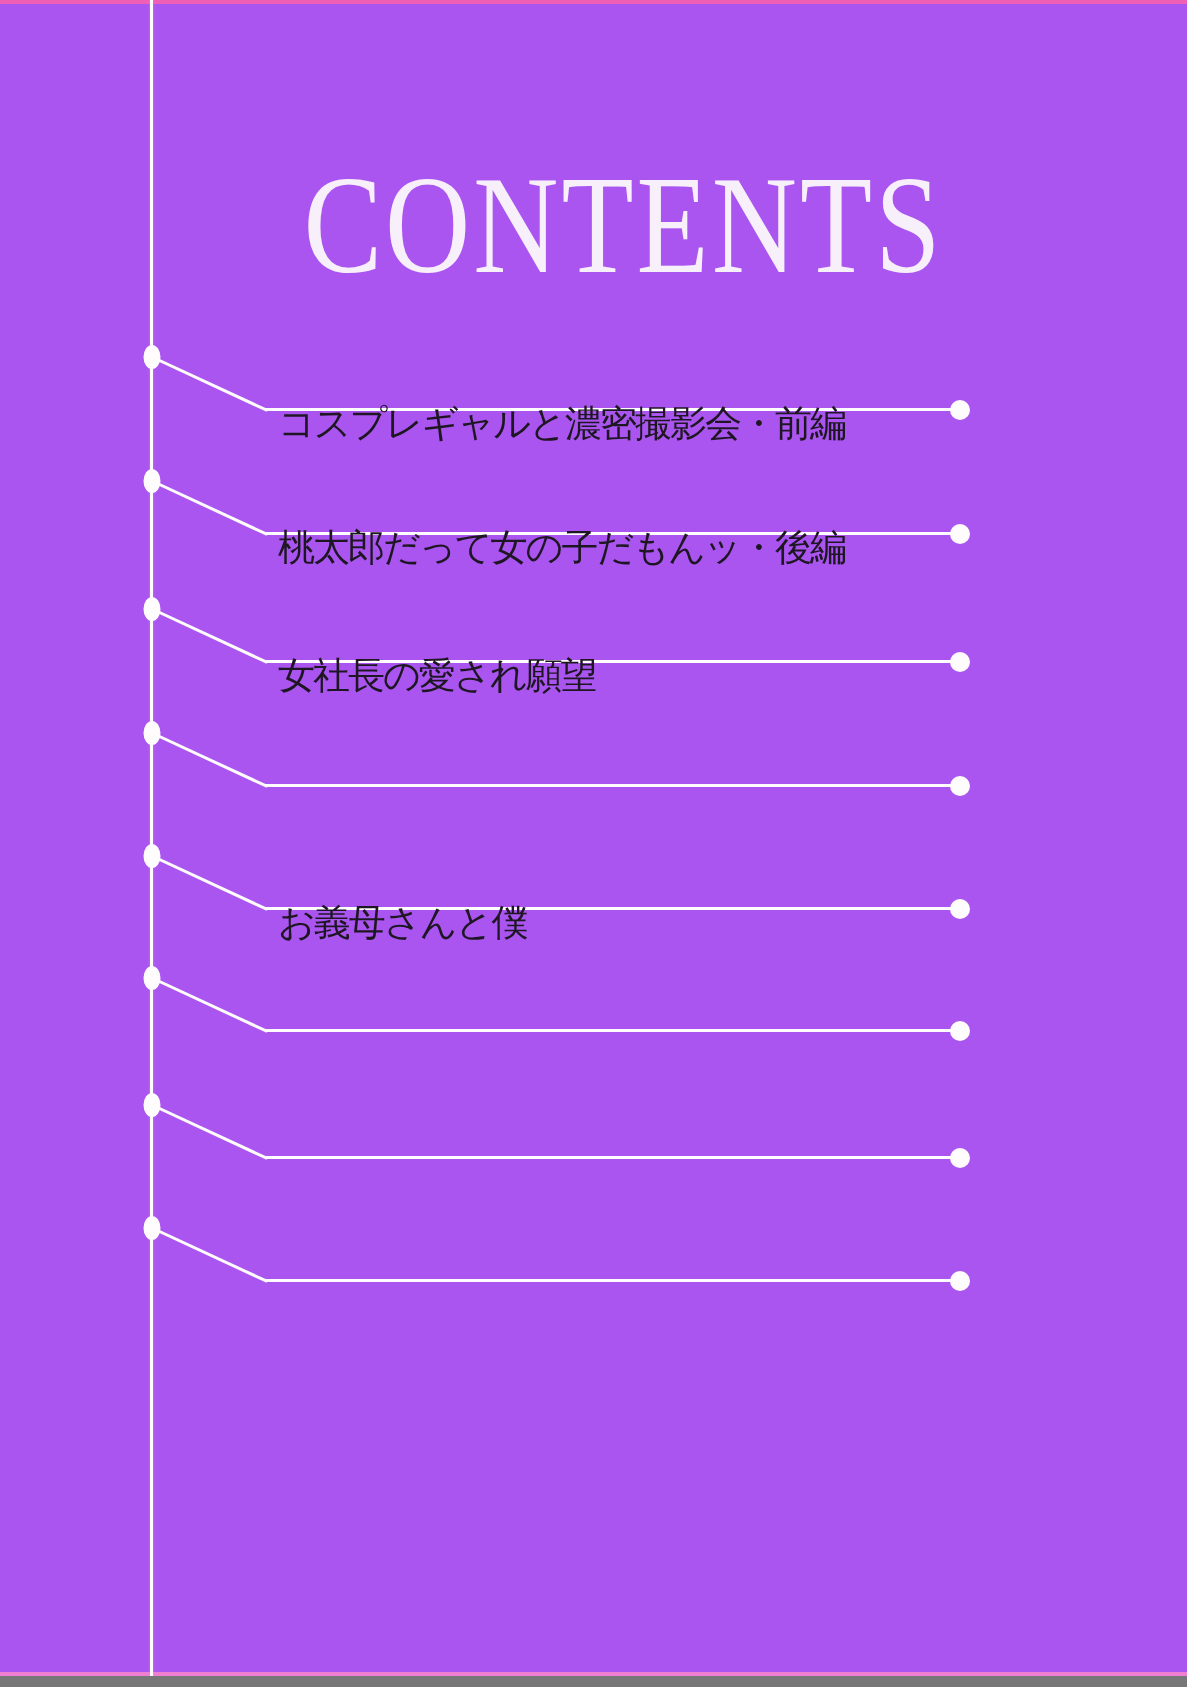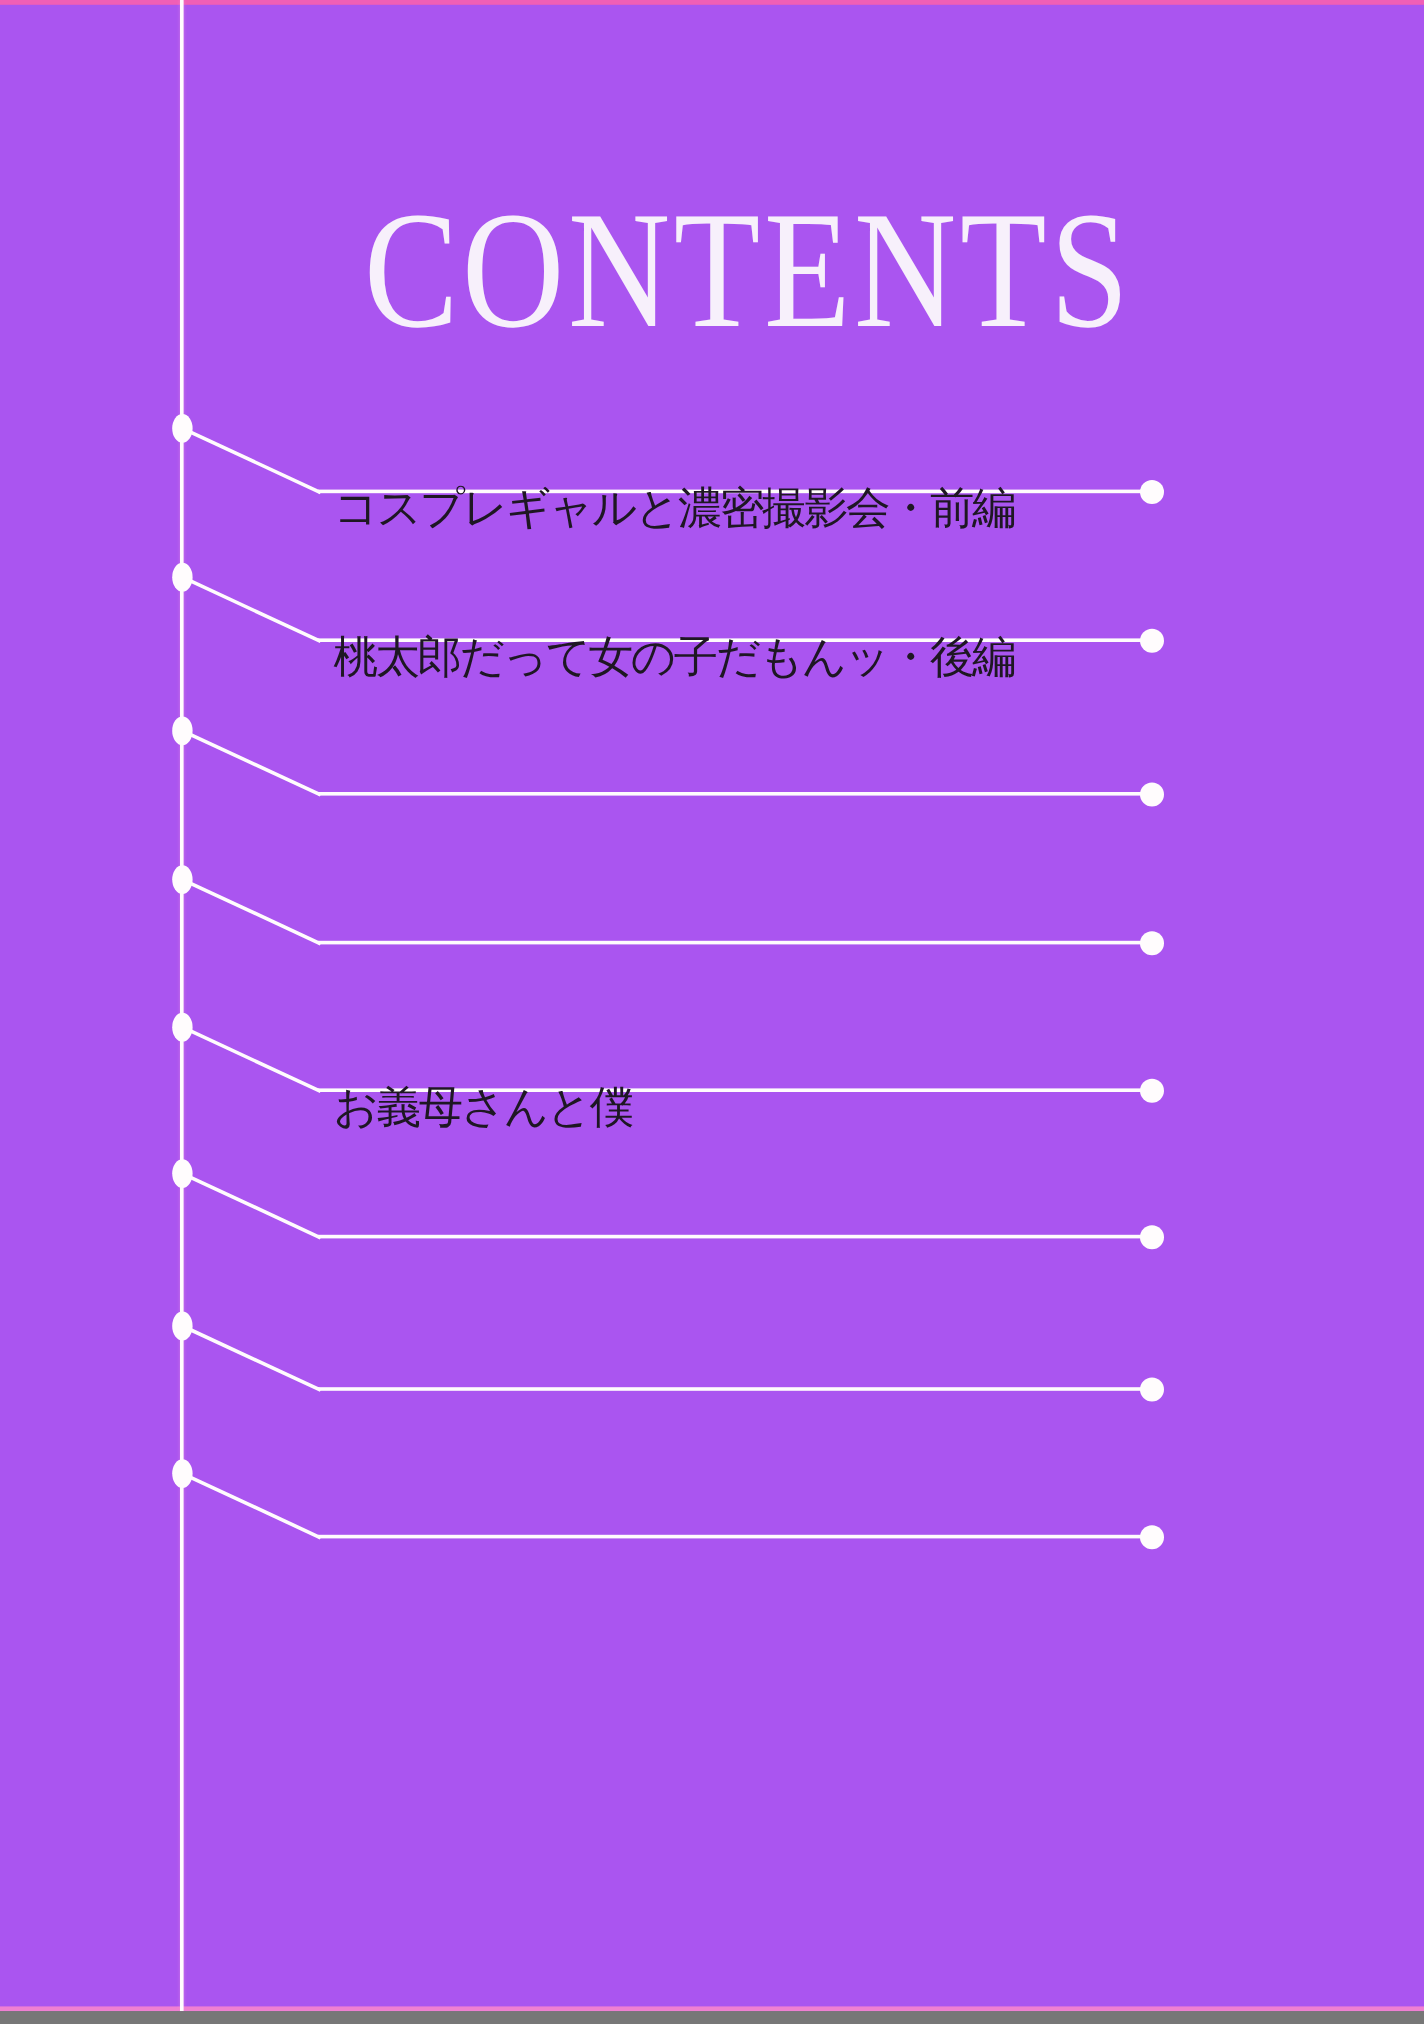--- a/index.html
+++ b/index.html
@@ -87,20 +87,21 @@
     <span class="hline"></span>
     <span class="dot-right"></span>
     <span class="entry-title">桃太郎だって女の子だもんッ・後編</span>
   </div>
 
   <div class="entry" style="--L:609px;--U:662px">
     <span class="dot-left"></span>
     <span class="diag"></span>
     <span class="hline"></span>
     <span class="dot-right"></span>
+    <span class="entry-title">女社長の愛され願望</span>
   </div>
 
   <div class="entry" style="--L:733px;--U:786px">
     <span class="dot-left"></span>
     <span class="diag"></span>
     <span class="hline"></span>
     <span class="dot-right"></span>
   </div>
 
   <div class="entry" style="--L:856px;--U:909px">

